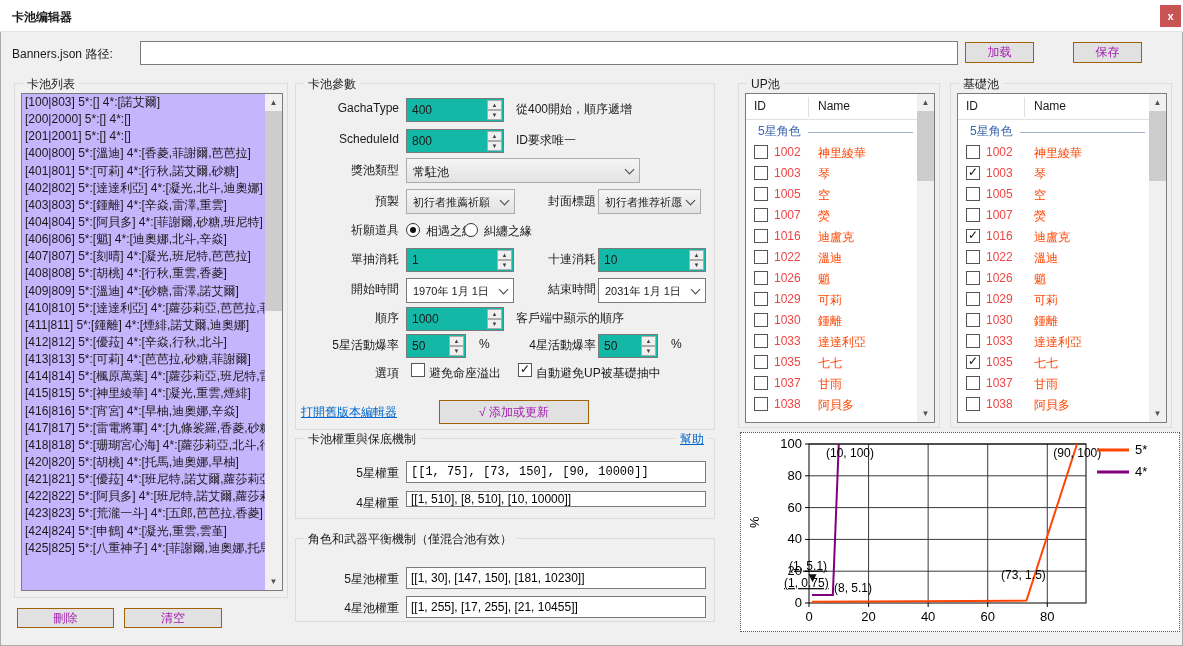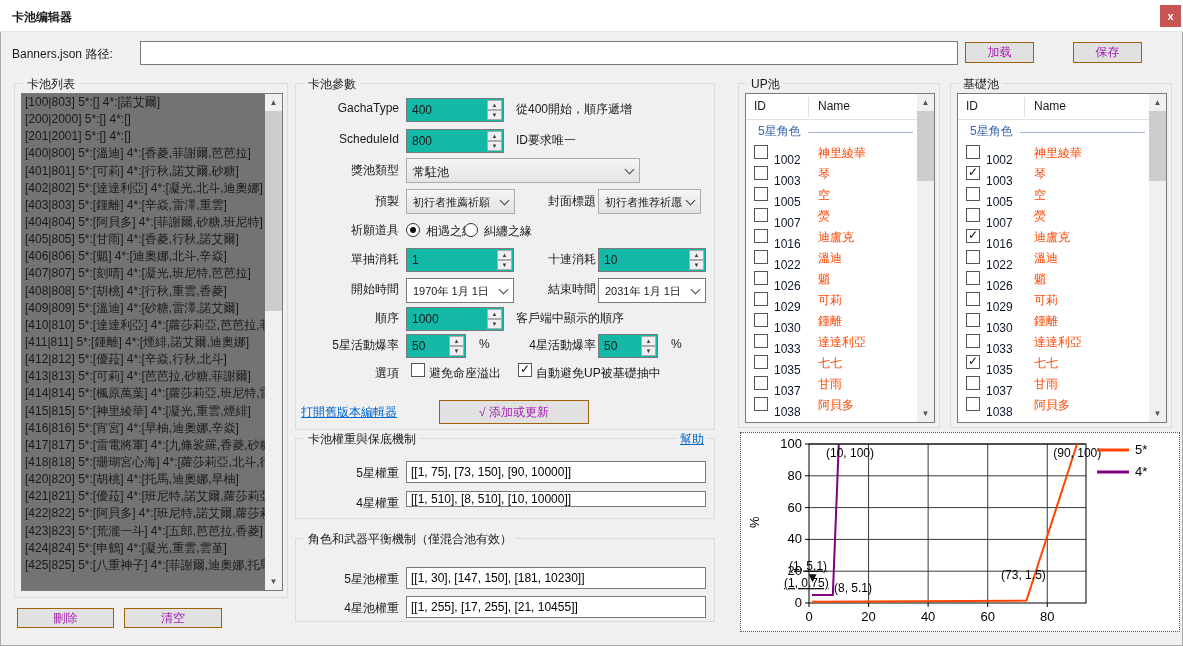--- a/index.html
+++ b/index.html
@@ -12,21 +12,21 @@
   .title{position:absolute;left:12px;top:9px;font-weight:bold}
   .closebtn{position:absolute;right:2px;top:5px;width:21px;height:22px;background:#C85454;color:#fff;
     font-size:11px;font-weight:bold;text-align:center;line-height:22px;cursor:default}
   .btn{position:absolute;background:#E1E1E1;border:1px solid #a16207;text-align:center;font:inherit;
     line-height:19px;color:#a21caf}
   .txtinput{position:absolute;border:1px solid #7A7A7A;background:#fff;font:inherit;padding:0 4px}
   .grp{position:absolute;border:1px solid #DCDCDC}
   .glabel{position:absolute;top:-8px;left:8px;background:#F0F0F0;padding:0 4px;white-space:nowrap}
   .link{color:#0066CC;text-decoration:underline;white-space:nowrap}
   
-  .listbox{position:absolute;background:#737373;border:1px solid #7A7A7A}
+  .listbox{position:absolute;background:#c4b5fd;border:1px solid #7A7A7A}
   .lb-items{position:absolute;left:0;top:0;right:17px;bottom:0;overflow:hidden}
   .lb-item{height:17.15px;line-height:17.15px;padding-left:3px;white-space:nowrap;overflow:hidden}
   
   .sb{position:absolute;top:0;right:0;bottom:0;width:17px;background:#F0F0F0}
   .sb .ar{position:absolute;left:0;width:17px;height:17px;color:#505050;font-size:8px;text-align:center;line-height:17px}
   .sb .up{top:0}.sb .dn{bottom:0}
   .sb .thumb{position:absolute;left:0;width:17px;background:#CDCDCD}
   
   .flabel{position:absolute;left:0;width:103px;text-align:right;white-space:nowrap}
   .mlabel{position:absolute;left:205px;width:95px;text-align:right;white-space:nowrap}
@@ -53,21 +53,21 @@
   .base .hname{left:76px}
   .vline{position:absolute;left:62px;top:3px;height:20px;width:1px;background:#E0E0E0}
   .base .vline{left:66px}
   .hline{position:absolute;left:0;right:17px;top:25px;height:1px;background:#E0E0E0}
   .sect{position:absolute;left:0;top:26px;right:17px;height:22px}
   .stext{position:absolute;left:12px;top:3px;color:#3B66B0}
   .sline{position:absolute;left:62px;right:4px;top:12px;height:1px;background:#A3B2CC}
   .rows{position:absolute;left:0;top:48px;right:17px;bottom:0;overflow:hidden}
   .tr{height:21px;position:relative}
   .tr .chk{left:8px;top:3px}
-  .tr .tid{position:absolute;left:28px;top:11px;color:#0f172a}
+  .tr .tid{position:absolute;left:28px;top:3px;color:#ef4444}
   .tr .tname{position:absolute;left:72px;top:3px;color:#FF4500;white-space:nowrap;overflow:hidden}
   .base .tr .tname{left:76px}
   
   #chart-panel{position:absolute;left:740px;top:432px;width:440px;height:200px;background:#fff;border:1px dotted #555}
   .ticklbl{font:13px "Liberation Sans",sans-serif;fill:#000}
   .ann{font:12px "Liberation Sans",sans-serif;fill:#000}
   .leglbl{font:13px "Liberation Sans",sans-serif;fill:#000}
   .ylab{font:13px "Liberation Sans",sans-serif;fill:#000}
 </style>
 </head>
@@ -99,21 +99,20 @@
           <div class="lb-item">[400|800] 5*:[溫迪] 4*:[香菱,菲謝爾,芭芭拉]</div>
 
           <div class="lb-item">[401|801] 5*:[可莉] 4*:[行秋,諾艾爾,砂糖]</div>
 
           <div class="lb-item">[402|802] 5*:[達達利亞] 4*:[凝光,北斗,迪奧娜]</div>
 
           <div class="lb-item">[403|803] 5*:[鍾離] 4*:[辛焱,雷澤,重雲]</div>
 
           <div class="lb-item">[404|804] 5*:[阿貝多] 4*:[菲謝爾,砂糖,班尼特]</div>
 
-          <div class="lb-item">[405|805] 5*:[甘雨] 4*:[香菱,行秋,諾艾爾]</div>
 
           <div class="lb-item">[406|806] 5*:[魈] 4*:[迪奧娜,北斗,辛焱]</div>
 
           <div class="lb-item">[407|807] 5*:[刻晴] 4*:[凝光,班尼特,芭芭拉]</div>
 
           <div class="lb-item">[408|808] 5*:[胡桃] 4*:[行秋,重雲,香菱]</div>
 
           <div class="lb-item">[409|809] 5*:[溫迪] 4*:[砂糖,雷澤,諾艾爾]</div>
 
           <div class="lb-item">[410|810] 5*:[達達利亞] 4*:[蘿莎莉亞,芭芭拉,菲</div>
@@ -253,21 +252,21 @@
     <span class="pa" style="left:240px;top:281px">自動避免UP被基礎抽中</span>
 
     <a href="#" class="link pa" style="left:5px;top:320px">打開舊版本編輯器</a>
     <button class="btn" style="left:143px;top:316px;width:150px;height:24px">√ 添加或更新</button>
   </div>
 
   <div class="grp" style="left:295px;top:438px;width:420px;height:81px">
     <span class="glabel">卡池權重與保底機制</span>
     <a href="#" class="link glabel" style="left:auto;right:6px">幫助</a>
     <span class="flabel" style="top:26px">5星權重</span>
-    <input class="txtinput" style="left: 110px; top: 22px; width: 300px; height: 22px;" value="[[1, 75], [73, 150], [90, 10000]]">
+    <input class="txtinput" style="left: 110px; top: 22px; width: 300px; height: 22px; font-family: Liberation Mono, monospace;" value="[[1, 75], [73, 150], [90, 10000]]">
     <span class="flabel" style="top:56px">4星權重</span>
     <input class="txtinput" style="left: 110px; top: 52px; width: 300px; height: 16px;" value="[[1, 510], [8, 510], [10, 10000]]">
   </div>
 
   <div class="grp" style="left:295px;top:538px;width:420px;height:84px">
     <span class="glabel">角色和武器平衡機制（僅混合池有效）</span>
     <span class="flabel" style="top:32px">5星池權重</span>
     <input class="txtinput" style="left: 110px; top: 28px; width: 300px; height: 22px;" value="[[1, 30], [147, 150], [181, 10230]]">
     <span class="flabel" style="top:61px">4星池權重</span>
     <input class="txtinput" style="left: 110px; top: 57px; width: 300px; height: 22px;" value="[[1, 255], [17, 255], [21, 10455]]">

